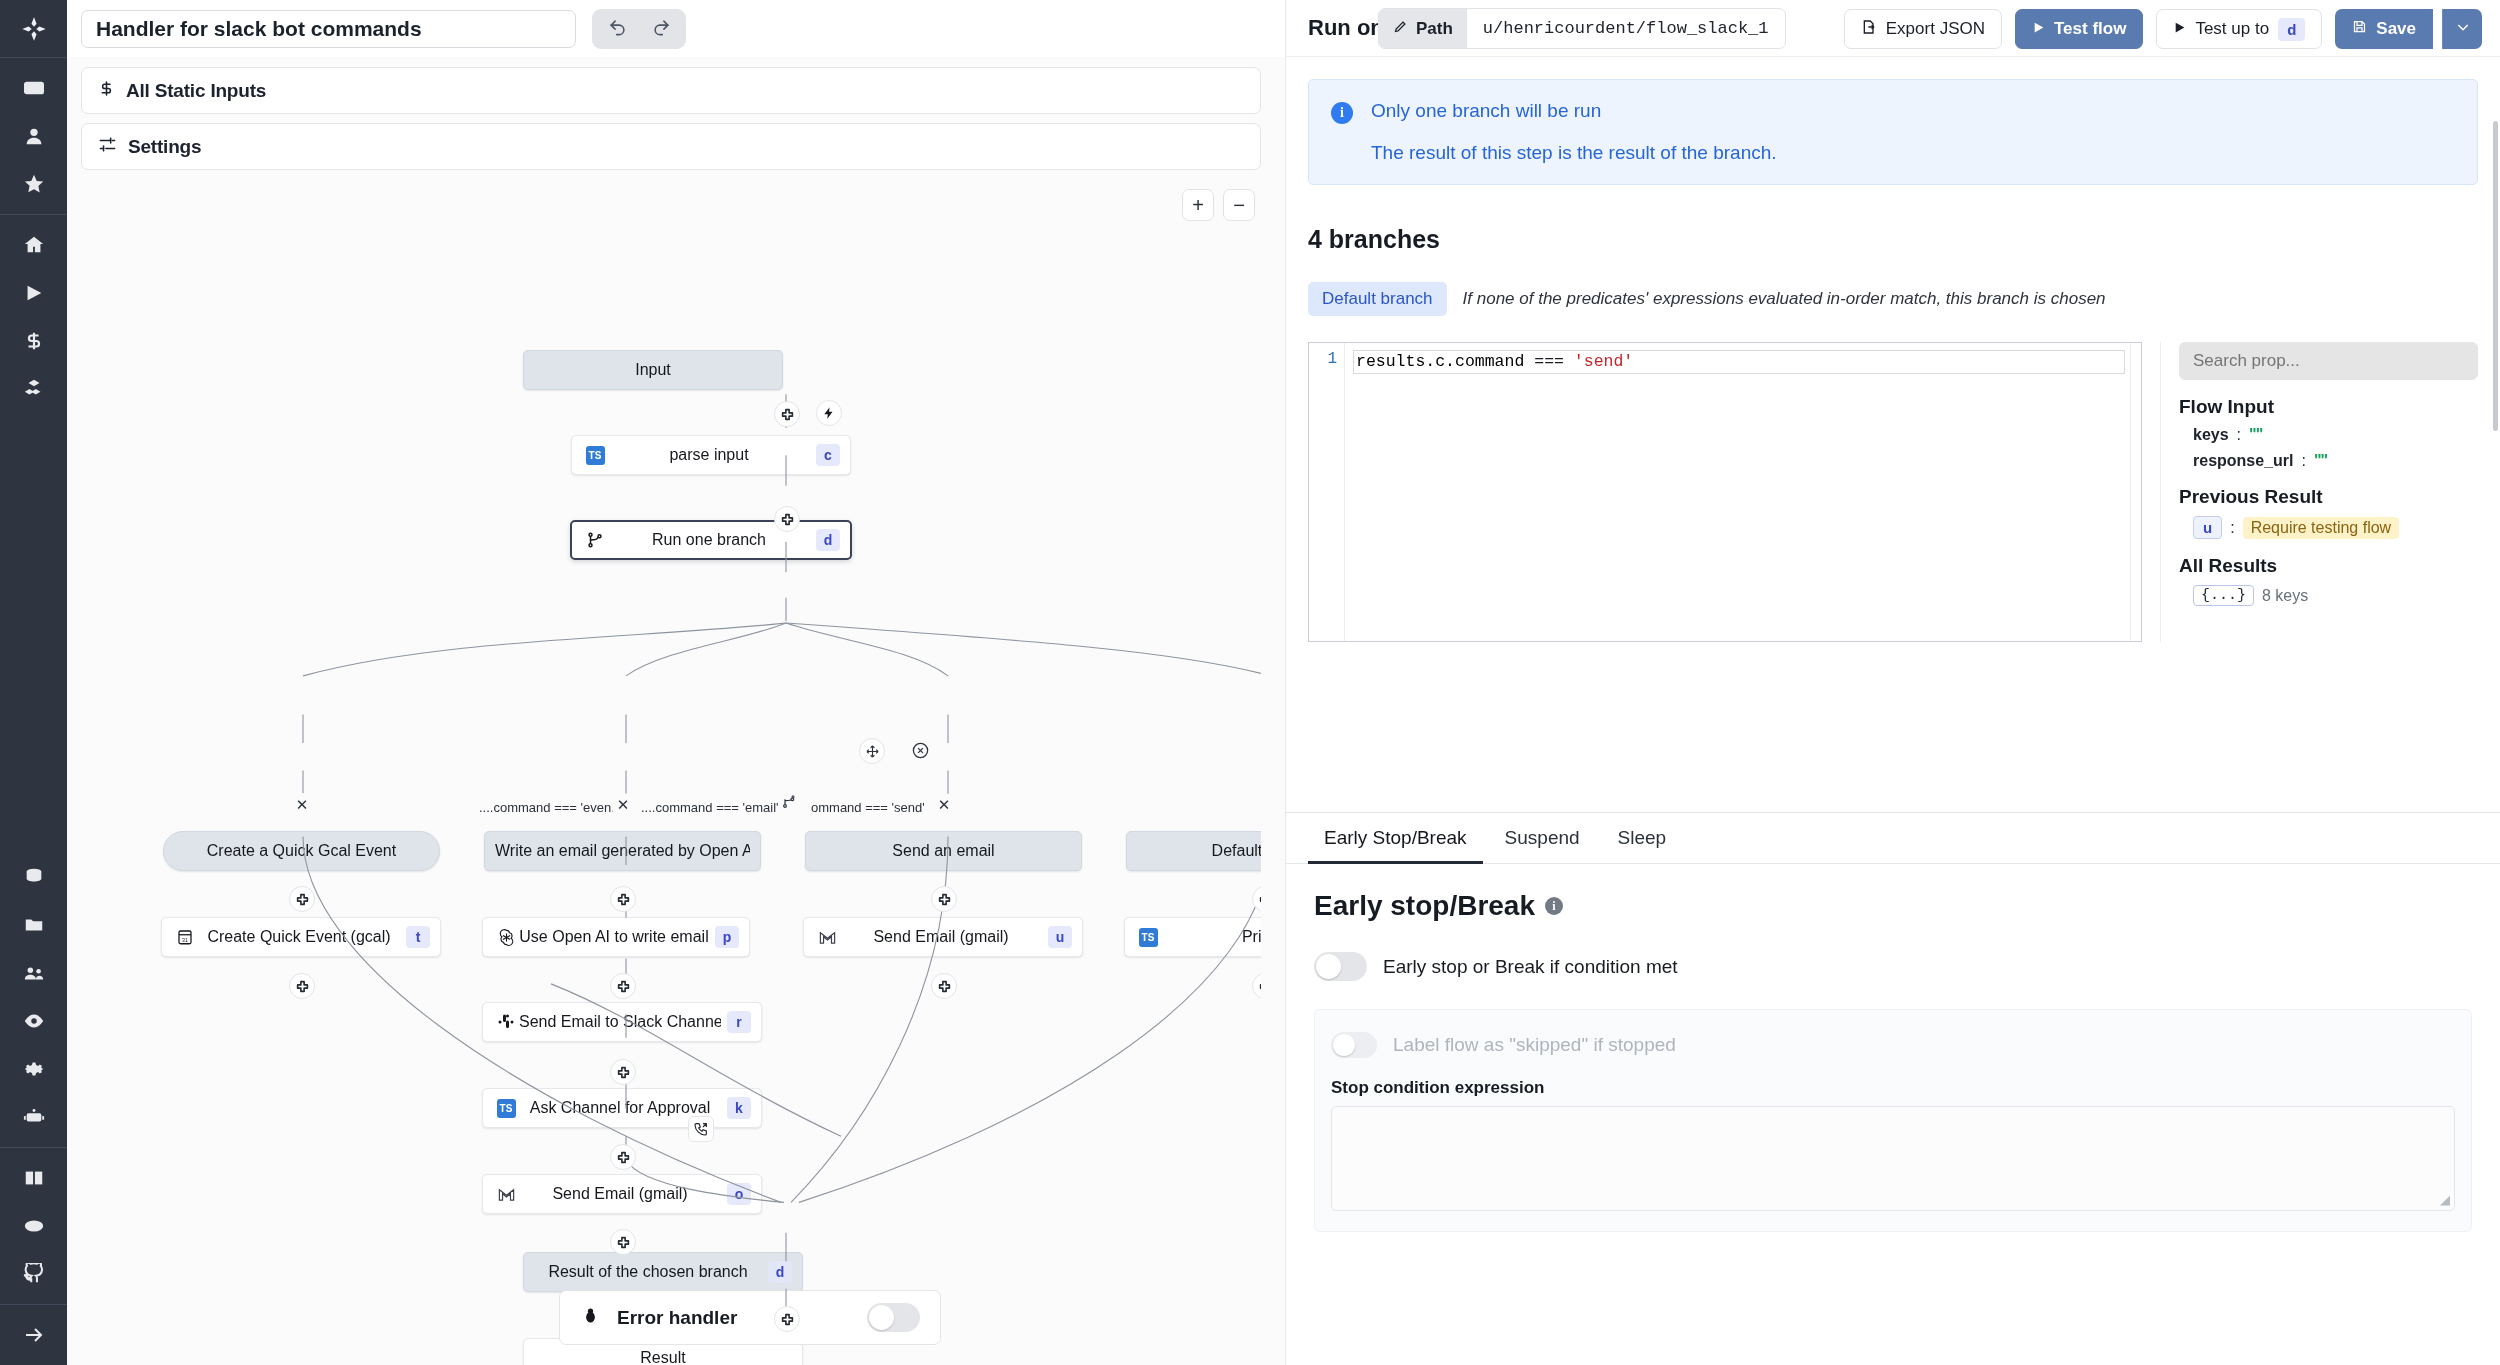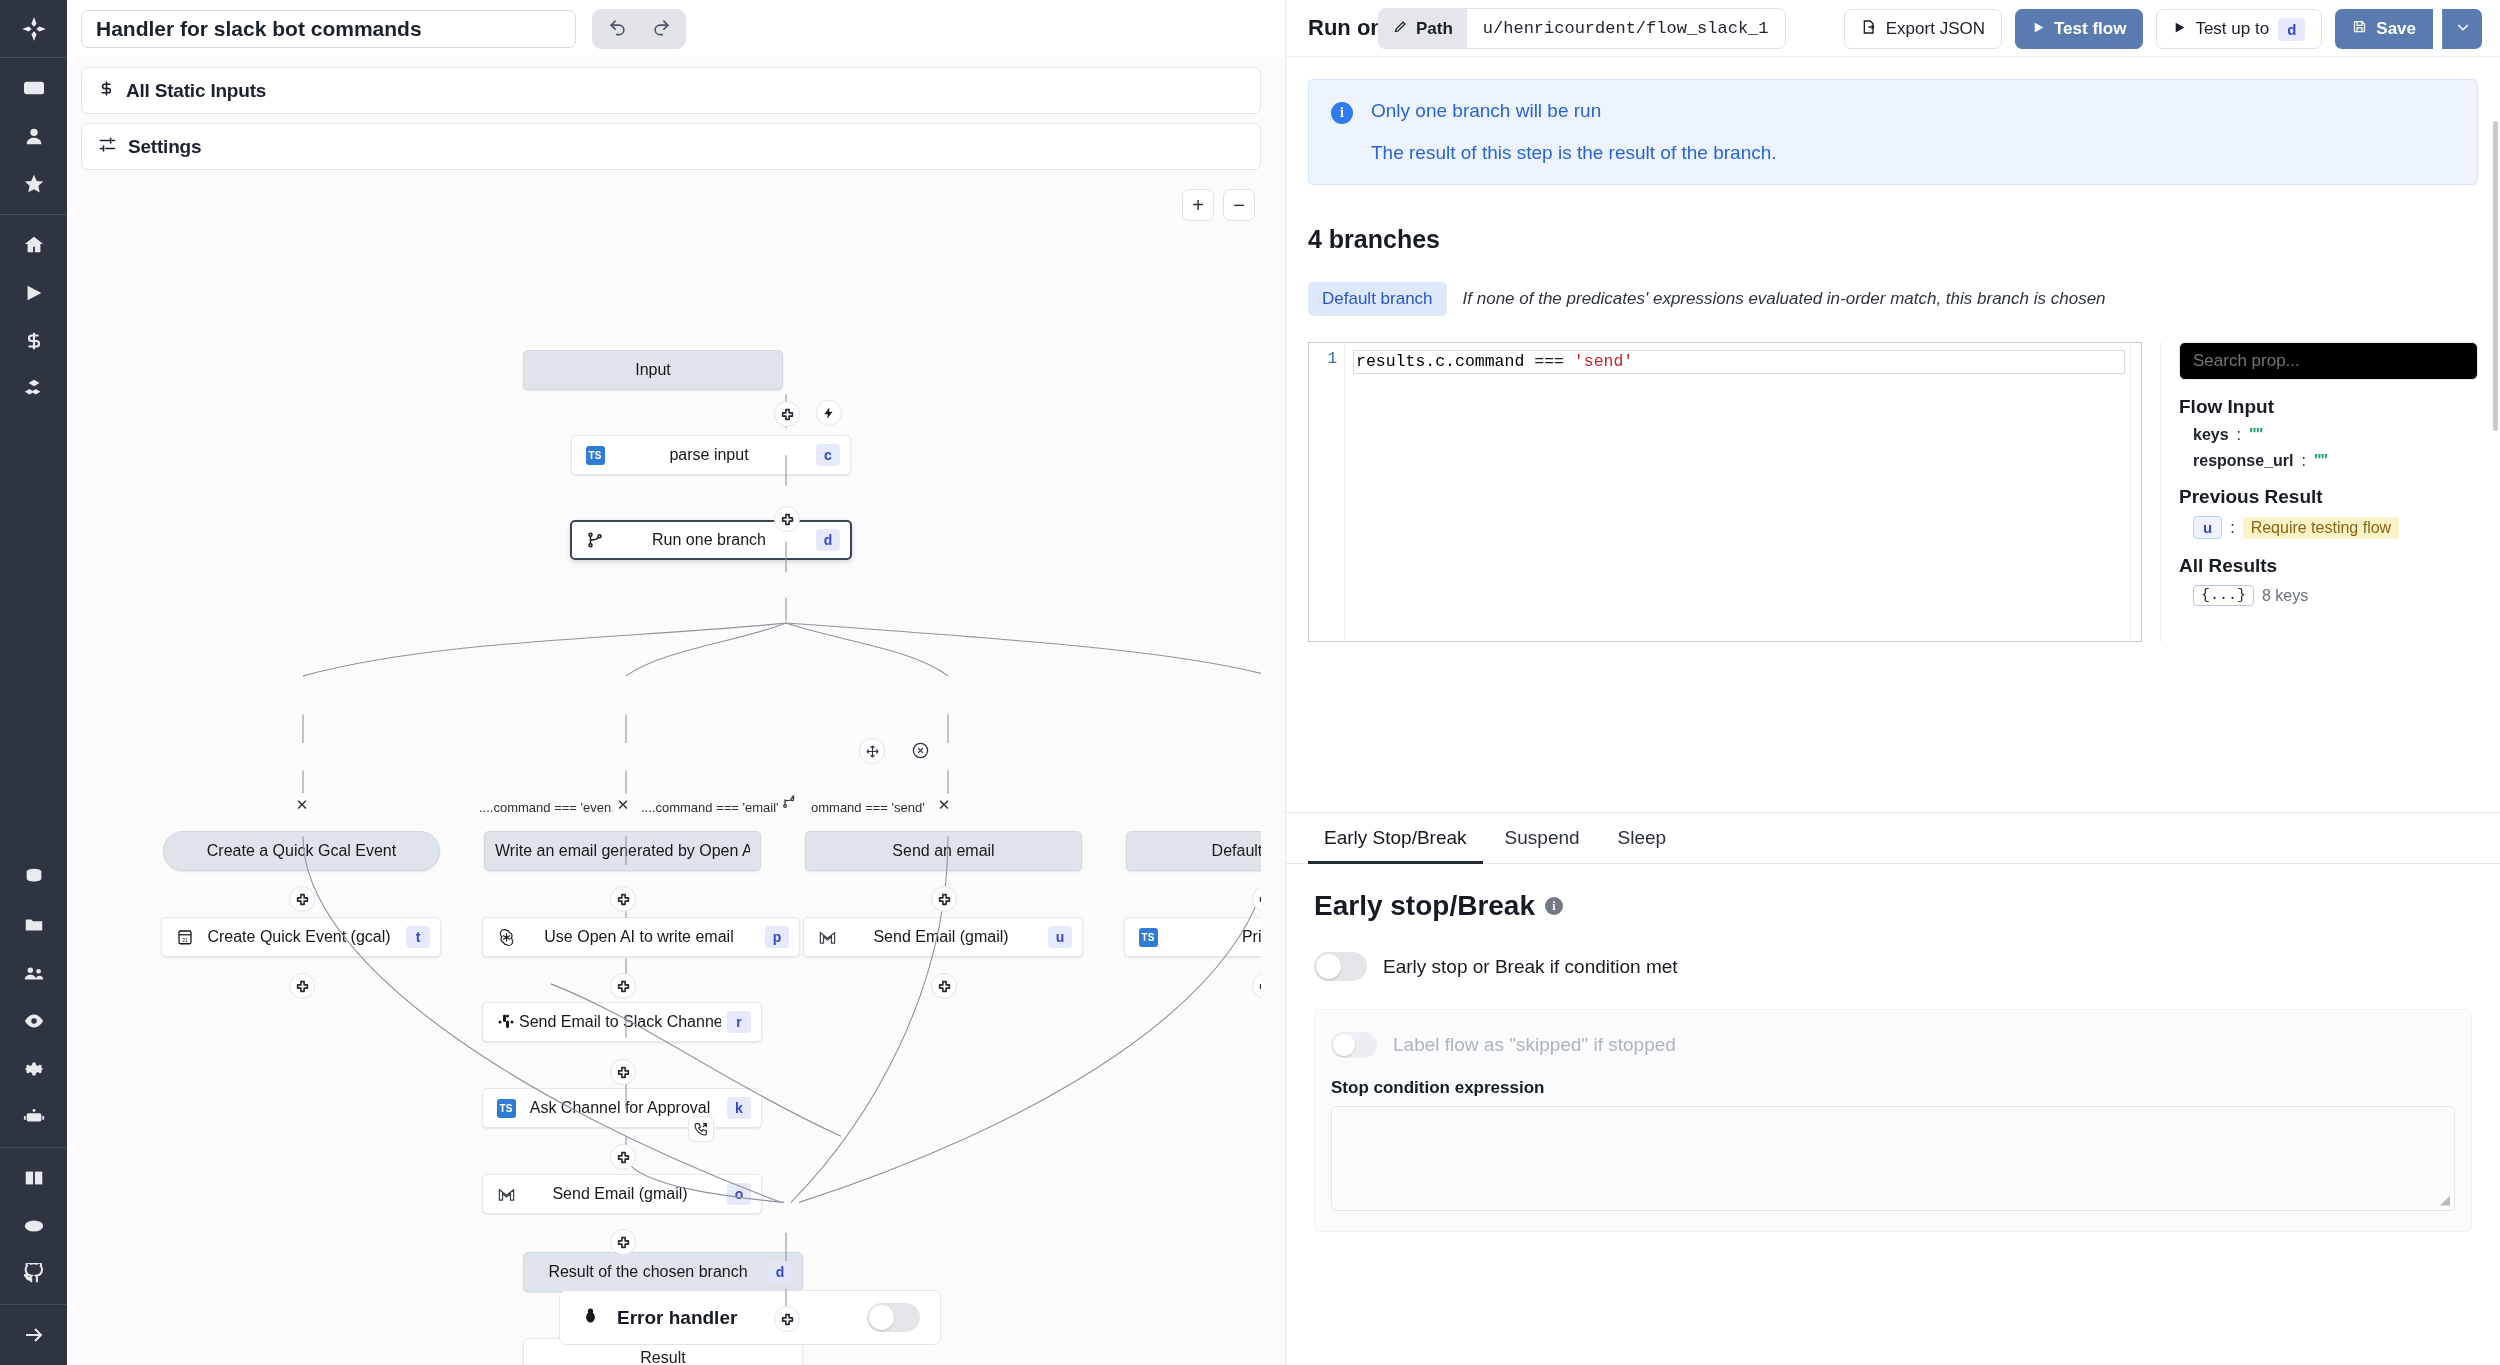--- a/index.html
+++ b/index.html
@@ -197,21 +197,21 @@
   .code-caretline {
     display: inline-block; border: 1px solid #d7d9dd; padding: 0 2px; margin-left: -2px;
     width: calc(100% - 4px);
   }
 
   .props {
     width: 318px; flex: 0 0 318px; border-left: 1px solid #eceef1; padding: 0 0 0 18px;
   }
   .search-prop {
     width: 100%; height: 38px; border: 1px solid #e3e5e9; border-radius: 6px;
-    padding: 0 13px; font-size: 17px; color: #6d737d; background: #000000;
+    padding: 0 13px; font-size: 17px; color: #6d737d; background: #e5e5e5;
     font-family: "Liberation Sans", sans-serif;
   }
   .prop-head { font-size: 19px; font-weight: 700; color: #171b23; margin: 16px 0 8px 0; }
   .prop-row { display: flex; align-items: center; gap: 8px; font-size: 16px; margin: 0 0 8px 14px; }
   .prop-key { color: #20242c; font-weight: 600; }
   .prop-colon { color: #20242c; }
   .prop-empty { color: #1aa260; font-weight: 700; letter-spacing: -1px; }
   .prop-token {
     border: 1px solid #c3cdf2; background: #eef2fe; color: #3b48c6; font-weight: 700;
     border-radius: 4px; padding: 2px 9px; font-size: 15px;
@@ -655,21 +655,21 @@
         <span class="nicon">
           <svg width="18" height="18" viewBox="0 0 24 24" fill="none" stroke="#16181d" stroke-width="1.7">
             <rect x="4" y="4" width="16" height="17" rx="2"></rect>
               <path d="M4 9h16"></path>
             <text x="12" y="18" font-size="7" text-anchor="middle" fill="#16181d" stroke="none" font-family="Liberation Sans">31</text>
           </svg>
         </span>
         <span class="nlabel">Create Quick Event (gcal)</span>
         <span class="nkey">t</span>
       </div>
-      <div class="node plain" style="left:401px; top:731px; width:318px;">
+      <div class="node plain" style="left:401px; top:731px; width:268px;">
         <span class="nicon">
           <svg width="19" height="19" viewBox="0 0 24 24" fill="none" stroke="#16181d" stroke-width="1.4">
             <path d="M12 3a4 4 0 013.9 3.1A4 4 0 0119 10a4 4 0 01-1.2 2.9A4 4 0 0112 21a4 4 0 01-3.9-3.1A4 4 0 015 14a4 4 0 011.2-2.9A4 4 0 0112 3z"></path>
             <path d="M12 7v10M7.5 9.5l9 5M16.5 9.5l-9 5"></path>
           </svg>
         </span>
         <span class="nlabel">Use Open AI to write email</span>
         <span class="nkey">p</span>
       </div>
       <div class="node plain" style="left:722px; top:731px; width:280px;">

